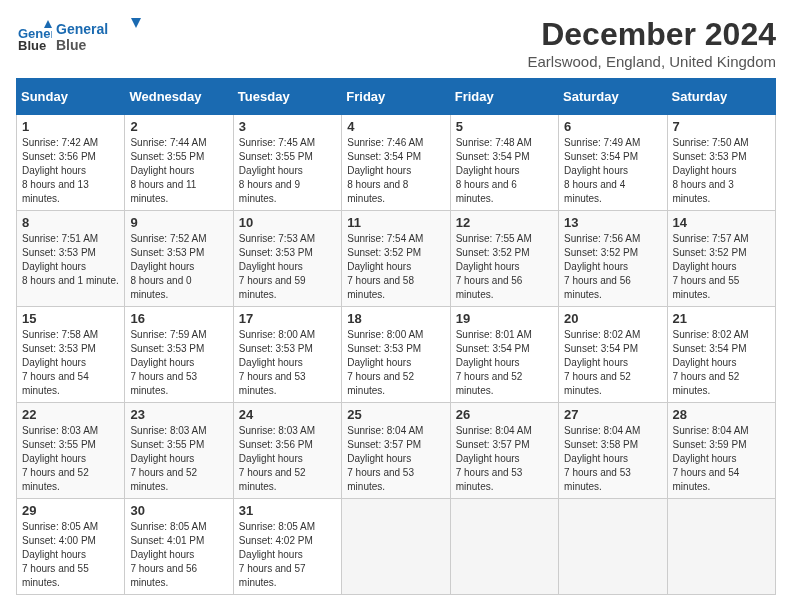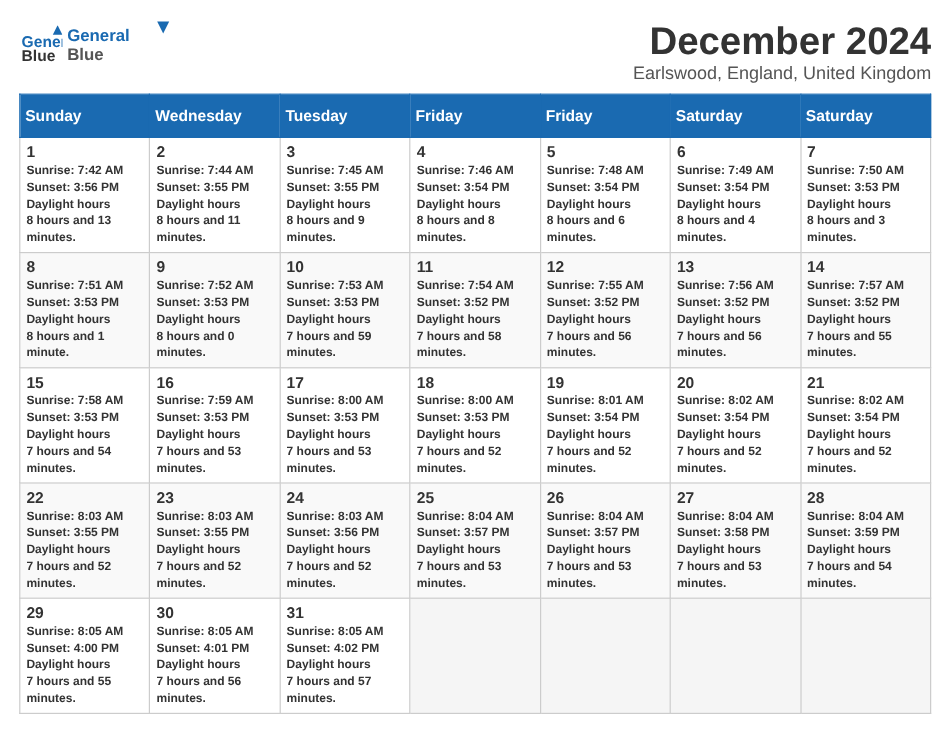--- a/index.html
+++ b/index.html
@@ -67,21 +67,20 @@
     .day-num {
       font-size: 13px;
       font-weight: bold;
       display: block;
       margin-bottom: 2px;
     }
     .cell-info {
       font-size: 10px;
       line-height: 1.4;
       color: #333;
-      font-weight: bold;
     }
     tr:nth-child(odd) td:not(.empty) { background: #fff; }
     tr:nth-child(even) td:not(.empty) { background: #f9f9f9; }
   </style>
 </head>
 <body>
 
 <div class="header-area">
   <div class="logo">
     <svg class="logo-icon" viewBox="0 0 36 36" xmlns="http://www.w3.org/2000/svg">

